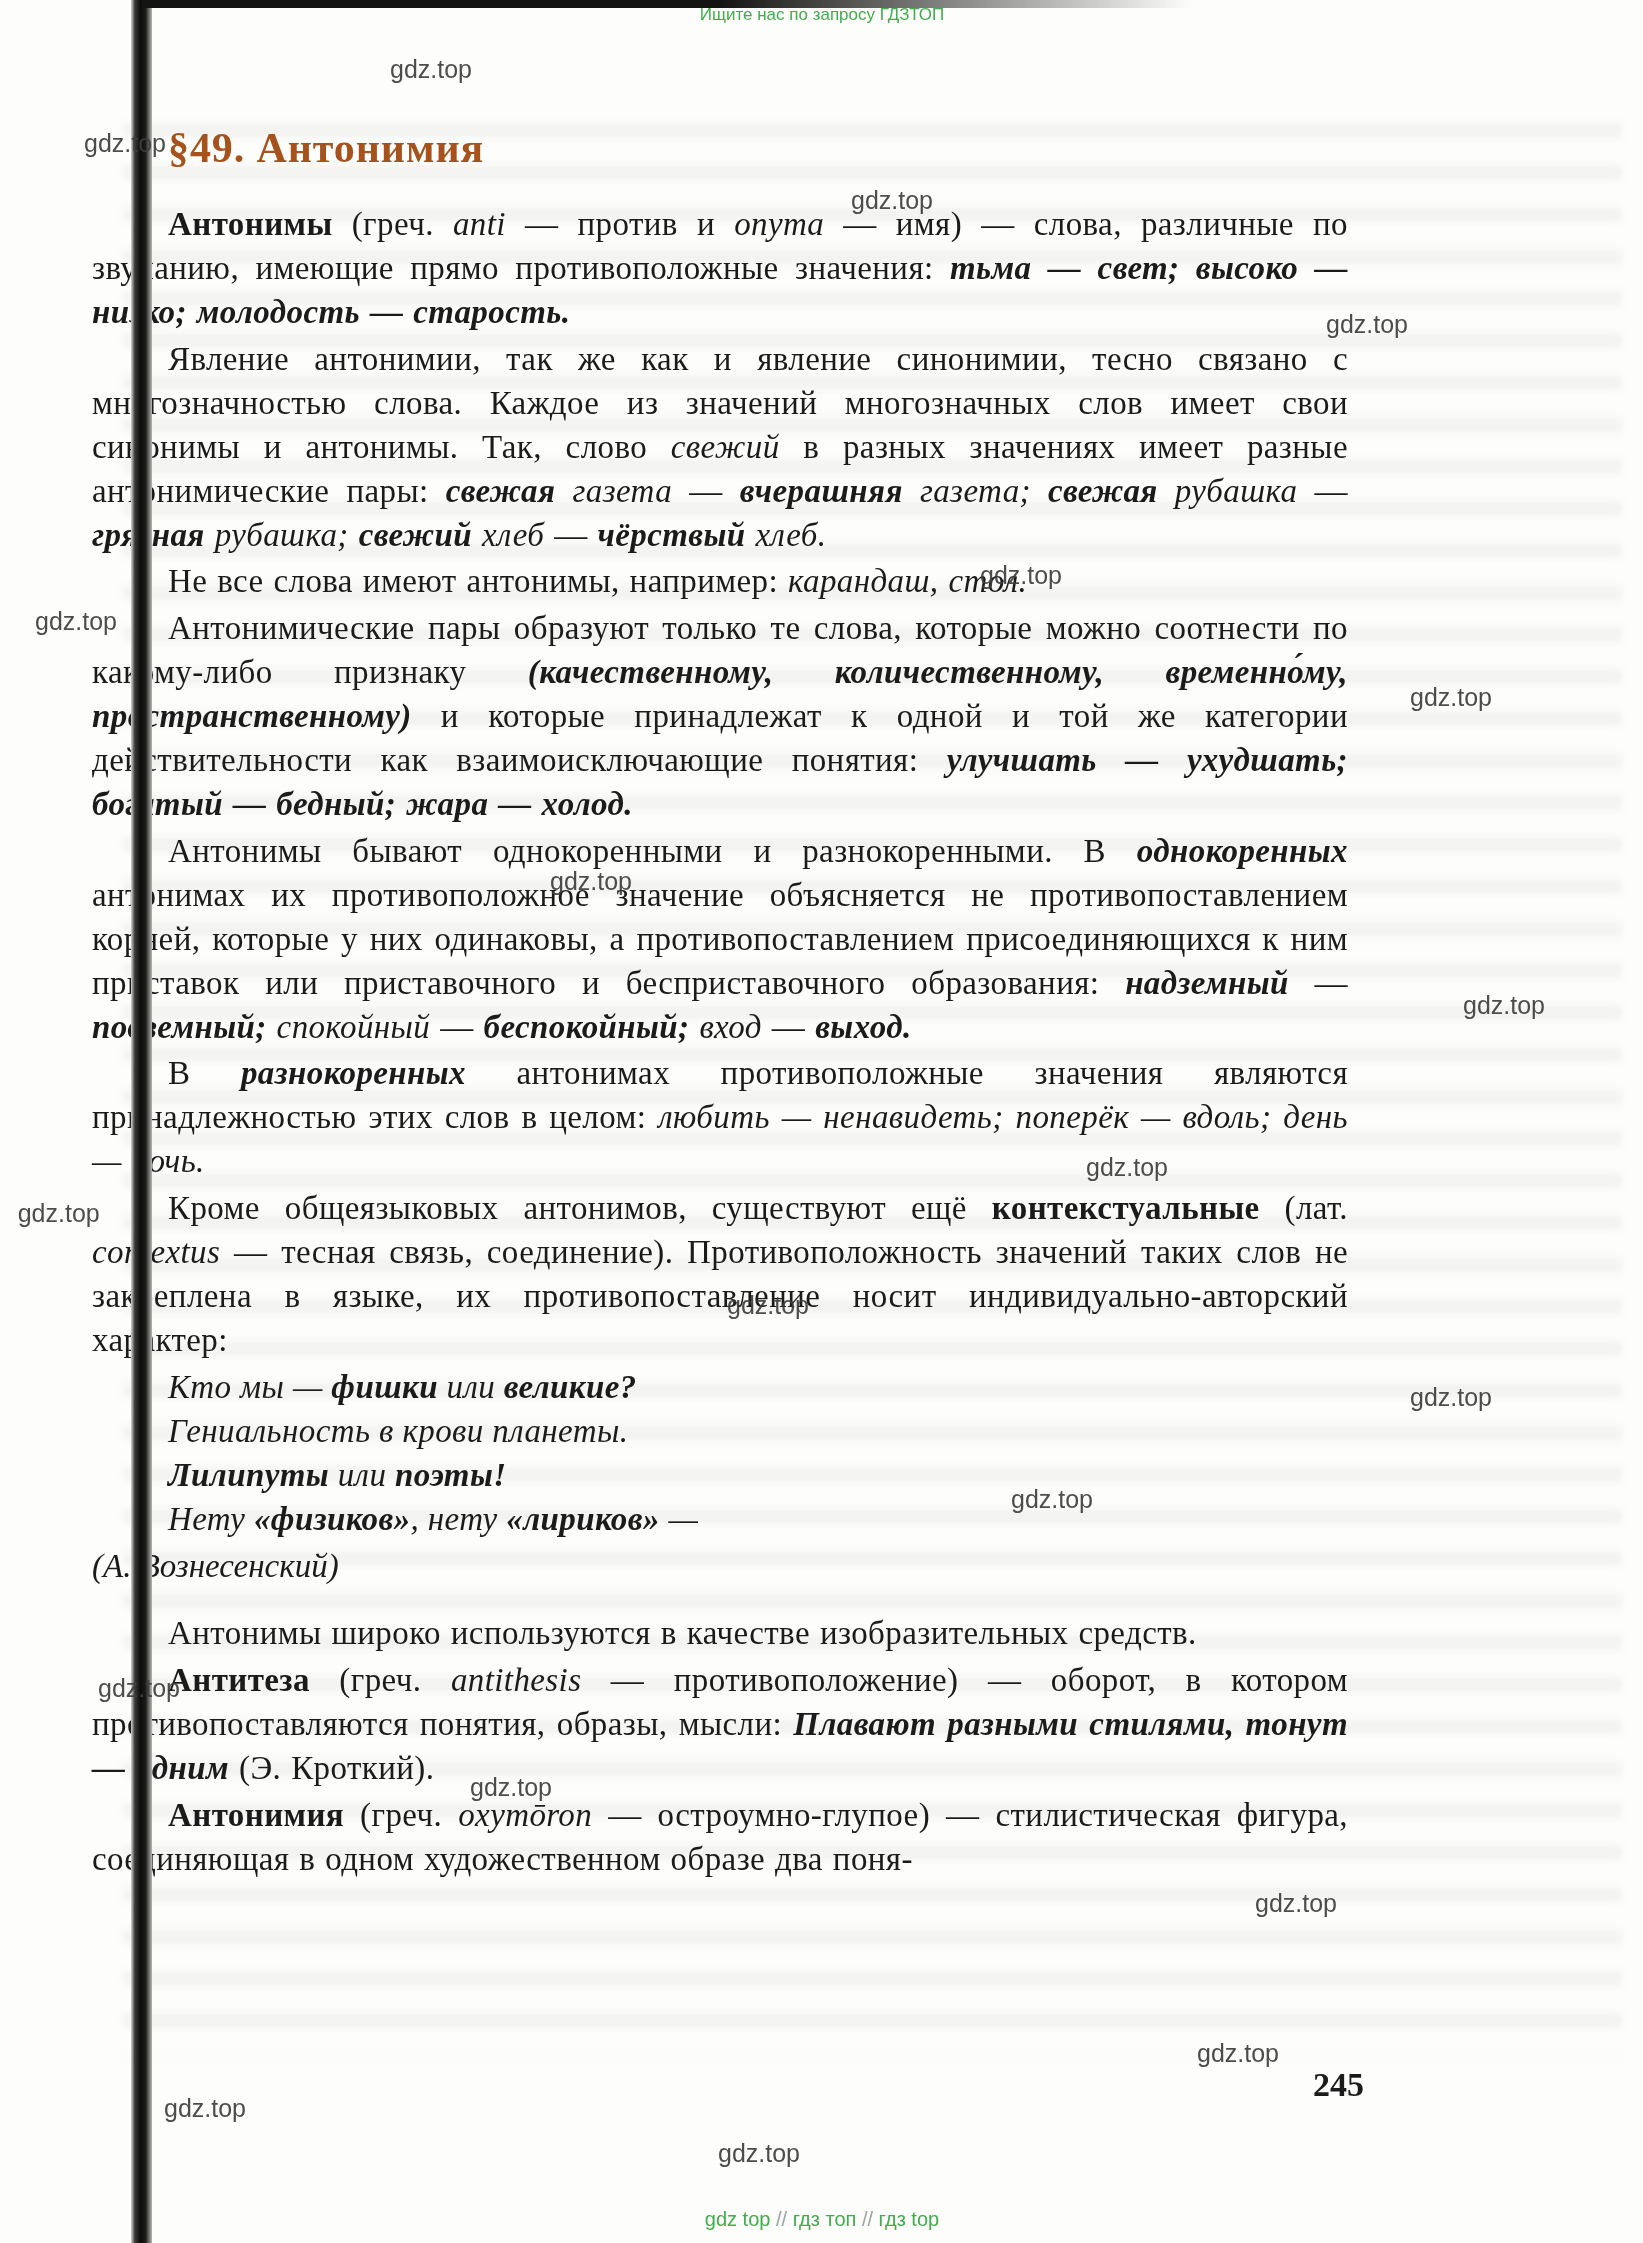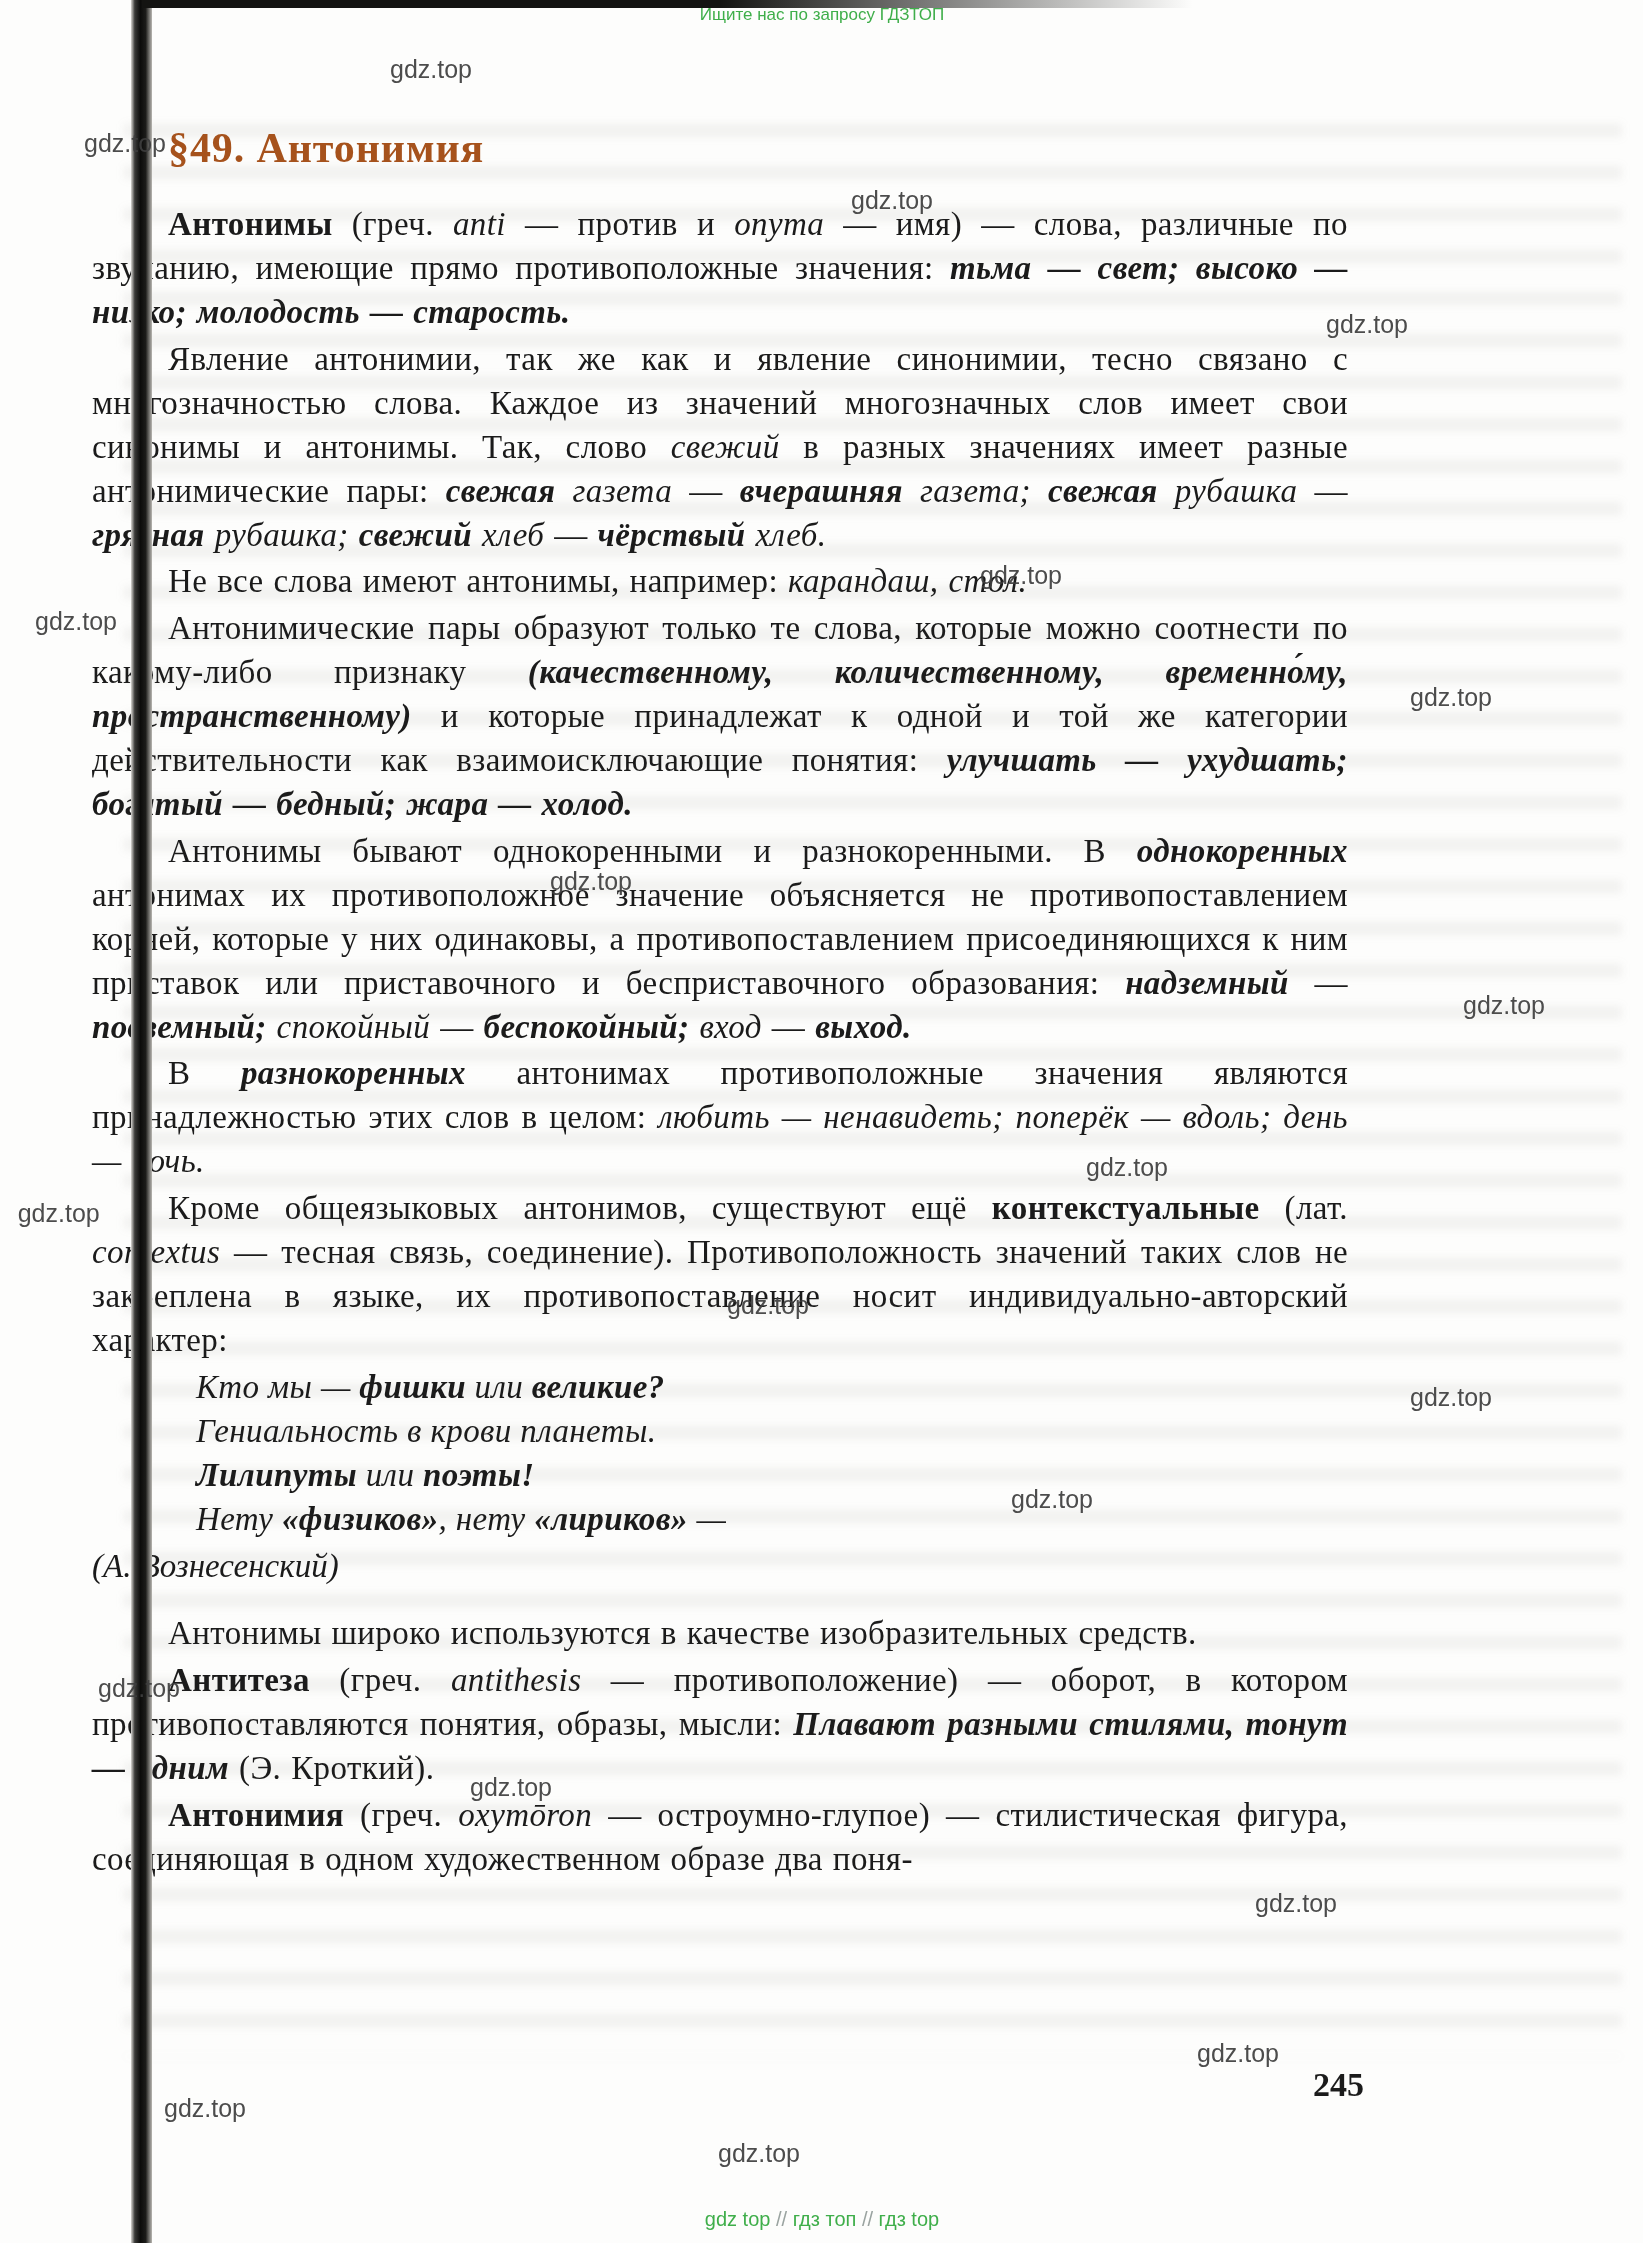--- a/index.html
+++ b/index.html
@@ -42,21 +42,21 @@
     font-size: 33px; line-height: 44px; z-index: 3;
   }
   .header {
     margin: 0 0 30px 76px; font-size: 42px; line-height: 48px;
     font-weight: bold; color: var(--header, #a6521c); letter-spacing: 0.9px;
   }
   .para {
     margin: 0 0 2.7px; text-indent: 76px; text-align: justify;
     letter-spacing: 0.4px; word-spacing: 1.3px;
   }
-  .poem-line { margin: 0 0 0 104px; letter-spacing: 0.4px; }
+  .poem-line { margin: 0 0 0 76px; letter-spacing: 0.4px; }
   .attribution { margin: 3.5px 0 23px; text-align: left; padding-right: 255px; font-style: italic; }
   .r-n { }
   .r-i { font-style: italic; }
   .r-b { font-weight: bold; }
   .r-bi { font-weight: bold; font-style: italic; }
   .page-number {
     position: absolute; top: 2066px; right: 280px;
     font-size: 34px; font-weight: bold; z-index: 3;
   }
   .wm-layer { position: absolute; inset: 0; z-index: 5; pointer-events: none; }

